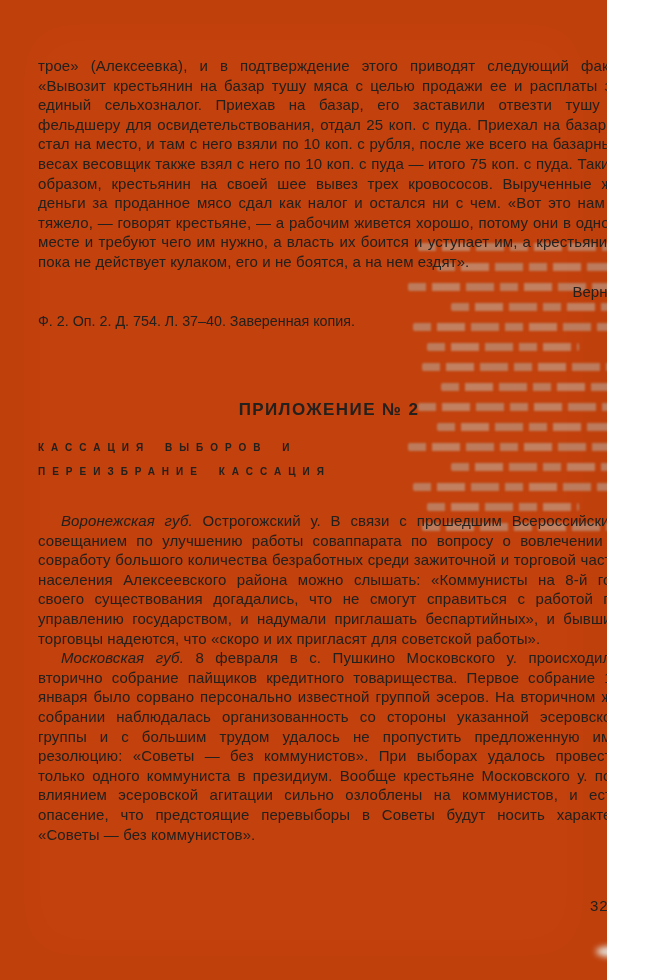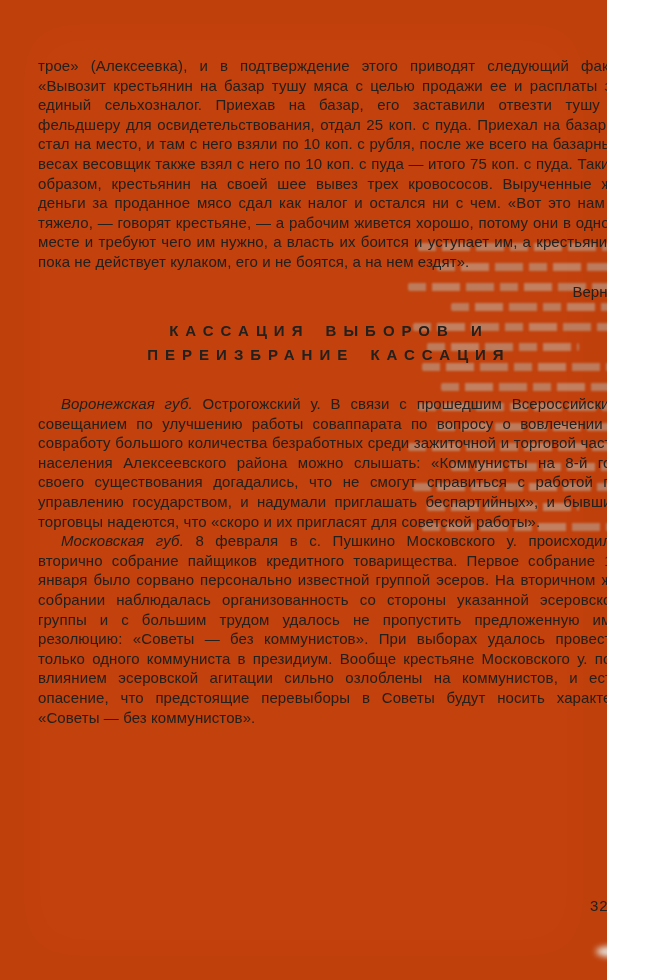--- a/index.html
+++ b/index.html
@@ -41,22 +41,21 @@
   .title{
     margin:69px 0 0 0;
     text-align:center;
     font-size:17px;
     font-weight:bold;
     letter-spacing:1.4px;
     line-height:20px;
   }
   .subtitle{
     margin:16px 0 0 0;
-    text-align:center;
-    font-size:15px;
+    font-size:10px;
     font-weight:bold;
     line-height:24px;
   }
   .subtitle .sl{
     display:block;
     letter-spacing:7px;
     word-spacing:5px;
   }
   .pageno{
     position:absolute;
@@ -123,21 +122,23 @@
   <div class="smudge"></div>
 
   <div class="text-col">
 
     <p class="para">трое» (Алексеевка), и в подтверждение этого приводят следующий факт: «Вывозит крестьянин на базар тушу мяса с целью продажи ее и расплаты за единый сельхозналог. Приехав на базар, его заставили отвезти тушу к фельдшеру для освидетельствования, отдал 25 коп. с пуда. Приехал на базар и стал на место, и там с него взяли по 10 коп. с рубля, после же всего на базарных весах весовщик также взял с него по 10 коп. с пуда — итого 75 коп. с пуда. Таким образом, крестьянин на своей шее вывез трех кровососов. Вырученные же деньги за проданное мясо сдал как налог и остался ни с чем. «Вот это нам и тяжело, — говорят крестьяне, — а рабочим живется хорошо, потому они в одном месте и требуют чего им нужно, а власть их боится и уступает им, а крестьянин, пока не действует кулаком, его и не боятся, а на нем ездят».</p>
 
     <div class="attest">
       <div>Верно:</div>
     </div>
 
+    <p class="archive">Ф. 2. Оп. 2. Д. 754. Л. 37–40. Заверенная копия.</p>
 
+    <h1 class="title">ПРИЛОЖЕНИЕ № 2</h1>
 
     <h2 class="subtitle">
       <span class="sl">КАССАЦИЯ ВЫБОРОВ И</span>
       <span class="sl">ПЕРЕИЗБРАНИЕ КАССАЦИЯ</span>
     </h2>
 
     <p class="para indent first-body">
       <span class="lead">Воронежская губ.</span><span> Острогожский у. В связи с прошедшим Всероссийским совещанием по улучшению работы соваппарата по вопросу о вовлечении в совработу большого количества безработных среди зажиточной и торговой части населения Алексеевского района можно слышать: «Коммунисты на 8-й год своего существования догадались, что не смогут справиться с работой по управлению государством, и надумали приглашать беспартийных», и бывшие торговцы надеются, что «скоро и их пригласят для советской работы».</span>
     </p>
 

